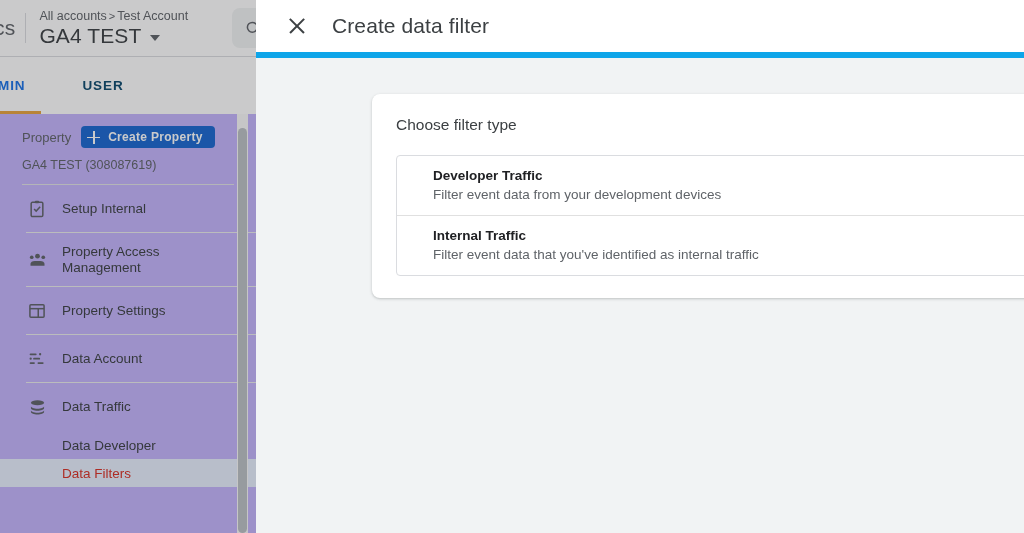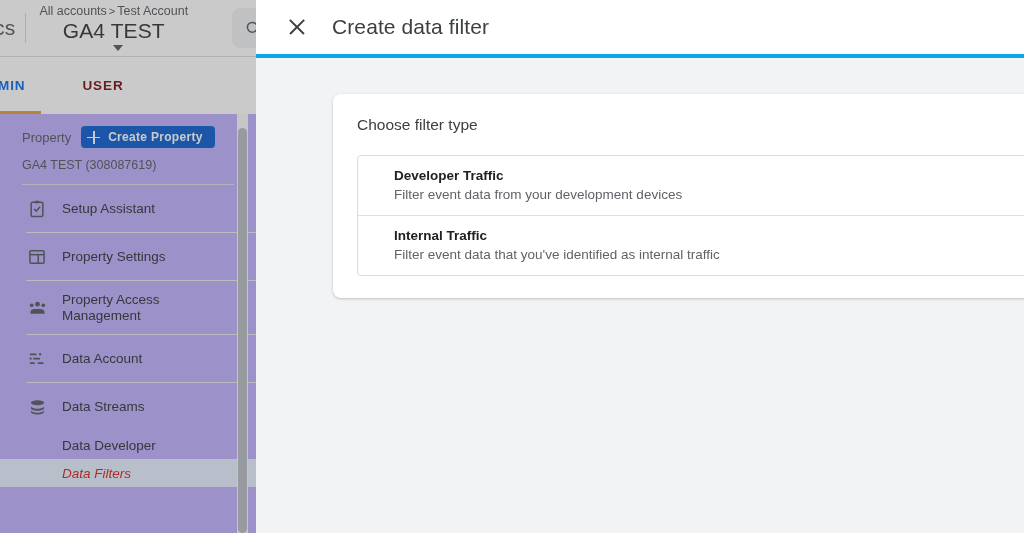--- a/index.html
+++ b/index.html
@@ -61,21 +61,20 @@
     margin-bottom: 3px;
   }
   #breadcrumb .sep {
     font-size: 11px;
     padding: 0 2px;
   }
   #property-switcher {
     display: flex;
     align-items: center;
     white-space: nowrap;
-    flex-direction: column;
   }
   #property-name {
     font-size: 21px;
     color: #3c4043;
     letter-spacing: .1px;
   }
   .caret {
     width: 0; height: 0;
     border-left: 5px solid transparent;
     border-right: 5px solid transparent;
@@ -105,21 +104,21 @@
     width: 256px;
     height: 57px;
     background: #ffffff;
     display: flex;
     align-items: center;
   }
   .tab {
     font-size: 13.5px;
     font-weight: bold;
     letter-spacing: .9px;
-    color: #7f1d1d;
+    color: #0c4a6e;
     height: 100%;
     display: flex;
     align-items: center;
     position: relative;
     box-sizing: border-box;
   }
   .tab.active { color: #1a73e8; }
   .tab.active .tab-underline {
     position: absolute;
     left: 0; right: 0;
@@ -230,21 +229,21 @@
     align-items: center;
     height: 28px;
     padding-left: 62px;
     box-sizing: border-box;
   }
   .nav-sub .nav-sub-label {
     font-size: 13.5px;
     color: #3c4043;
   }
   .nav-sub.selected { background: #e8f0fe; }
-  .nav-sub.selected .nav-sub-label { color: #d93025; font-style: italic; }
+  .nav-sub.selected .nav-sub-label { color: #d93025; }
 
   
   #sidebar-scrollbar-track {
     position: absolute;
     left: 237px;
     top: 114px;
     width: 11px;
     bottom: 0;
     background: #fafafa;
   }
@@ -273,21 +272,21 @@
     top: 0;
     right: 0;
     bottom: 0;
     background: #f1f3f4;
     display: flex;
     flex-direction: column;
   }
   #modal-header {
     height: 58px;
     background: #ffffff;
-    border-bottom: 4px solid #0ea5e9;
+    border-bottom: 6px solid #0ea5e9;
     display: flex;
     align-items: center;
     padding-left: 30px;
     box-sizing: border-box;
     flex: none;
   }
   #close-icon {
     width: 22px;
     height: 22px;
     position: relative;
@@ -305,21 +304,21 @@
   }
   #close-icon:before { transform: rotate(45deg); }
   #close-icon:after  { transform: rotate(-45deg); }
   #modal-title {
     font-size: 21px;
     color: #3c4043;
     letter-spacing: .1px;
   }
   #modal-body {
     flex: 1;
-    padding: 36px 0 0 77px;
+    padding: 36px 0 0 116px;
     box-sizing: border-box;
     overflow: hidden;
   }
   #filter-card {
     background: #ffffff;
     border-radius: 8px;
     box-shadow: 0 1px 2px rgba(60,64,67,.18), 0 1px 3px 1px rgba(60,64,67,.07);
     width: 760px;
     padding: 22px 24px 22px 24px;
     box-sizing: border-box;
@@ -402,46 +401,46 @@
     <div id="sidebar-divider"></div>
 
     <div class="nav-item">
       <span class="nav-icon">
         <svg width="20" height="20" viewBox="0 0 24 24" fill="none" stroke="#5f6368" stroke-width="1.8">
           <rect x="5" y="4" width="14" height="17" rx="1.5"></rect>
           <rect x="9.5" y="2" width="5" height="3.2" rx="1" fill="#5f6368" stroke="none"></rect>
           <polyline points="8.5,12 11,14.5 15.8,9.3"></polyline>
         </svg>
       </span>
-      <span class="nav-label">Setup Assistant</span>
-      <span class="nav-sep"></span>
-    </div>
-
-    <div class="nav-item">
-      <span class="nav-icon">
-        <svg width="20" height="20" viewBox="0 0 24 24" fill="none" stroke="#5f6368" stroke-width="1.8">
-          <rect x="3.5" y="4.5" width="17" height="15" rx="1.2"></rect>
-          <line x1="3.5" y1="9.2" x2="20.5" y2="9.2"></line>
-          <line x1="13.5" y1="9.2" x2="13.5" y2="19.5"></line>
-        </svg>
-      </span>
-      <span class="nav-label">Property Settings</span>
+      <span class="nav-label">Setup Internal</span>
       <span class="nav-sep"></span>
     </div>
 
     <div class="nav-item" style="height:54px;">
       <span class="nav-icon">
         <svg width="21" height="21" viewBox="0 0 24 24" fill="#5f6368">
           <circle cx="12" cy="7" r="2.7"></circle>
           <circle cx="5.4" cy="8.3" r="2.1"></circle>
           <circle cx="18.6" cy="8.3" r="2.1"></circle>
           <path d="M4 18v-2.2c0-2 2-3.3 5-3.3h6c3 0 5 1.3 5 3.3V18z"></path>
         </svg>
       </span>
       <span class="nav-label" style="max-width:115px; display:inline-block;">Property Access Management</span>
+      <span class="nav-sep"></span>
+    </div>
+
+    <div class="nav-item">
+      <span class="nav-icon">
+        <svg width="20" height="20" viewBox="0 0 24 24" fill="none" stroke="#5f6368" stroke-width="1.8">
+          <rect x="3.5" y="4.5" width="17" height="15" rx="1.2"></rect>
+          <line x1="3.5" y1="9.2" x2="20.5" y2="9.2"></line>
+          <line x1="13.5" y1="9.2" x2="13.5" y2="19.5"></line>
+        </svg>
+      </span>
+      <span class="nav-label">Property Settings</span>
       <span class="nav-sep"></span>
     </div>
 
     <div class="nav-item">
       <span class="nav-icon">
         <svg width="21" height="21" viewBox="0 0 24 24" fill="#5f6368">
           <rect x="3" y="5" width="8" height="2" rx="1"></rect>
           <circle cx="15" cy="6" r="1.3"></circle>
           <rect x="7" y="10" width="8" height="2" rx="1"></rect>
           <circle cx="4.2" cy="11" r="1.3"></circle>
@@ -454,21 +453,21 @@
     </div>
 
     <div class="nav-item">
       <span class="nav-icon">
         <svg width="21" height="21" viewBox="0 0 24 24" fill="#5f6368">
           <ellipse cx="12" cy="6.5" rx="7.5" ry="2.8"></ellipse>
           <path d="M4.5 10.5c0 1.55 3.36 2.8 7.5 2.8s7.5-1.25 7.5-2.8v2.4c0 1.55-3.36 2.8-7.5 2.8s-7.5-1.25-7.5-2.8z"></path>
           <path d="M4.5 15.2c0 1.55 3.36 2.8 7.5 2.8s7.5-1.25 7.5-2.8v1.9c0 1.55-3.36 2.8-7.5 2.8s-7.5-1.25-7.5-2.8z"></path>
         </svg>
       </span>
-      <span class="nav-label">Data Streams</span>
+      <span class="nav-label">Data Traffic</span>
     </div>
 
     <div class="nav-sub">
       <span class="nav-sub-label">Data Developer</span>
     </div>
     <div class="nav-sub selected">
       <span class="nav-sub-label">Data Filters</span>
     </div>
   </div>
 

